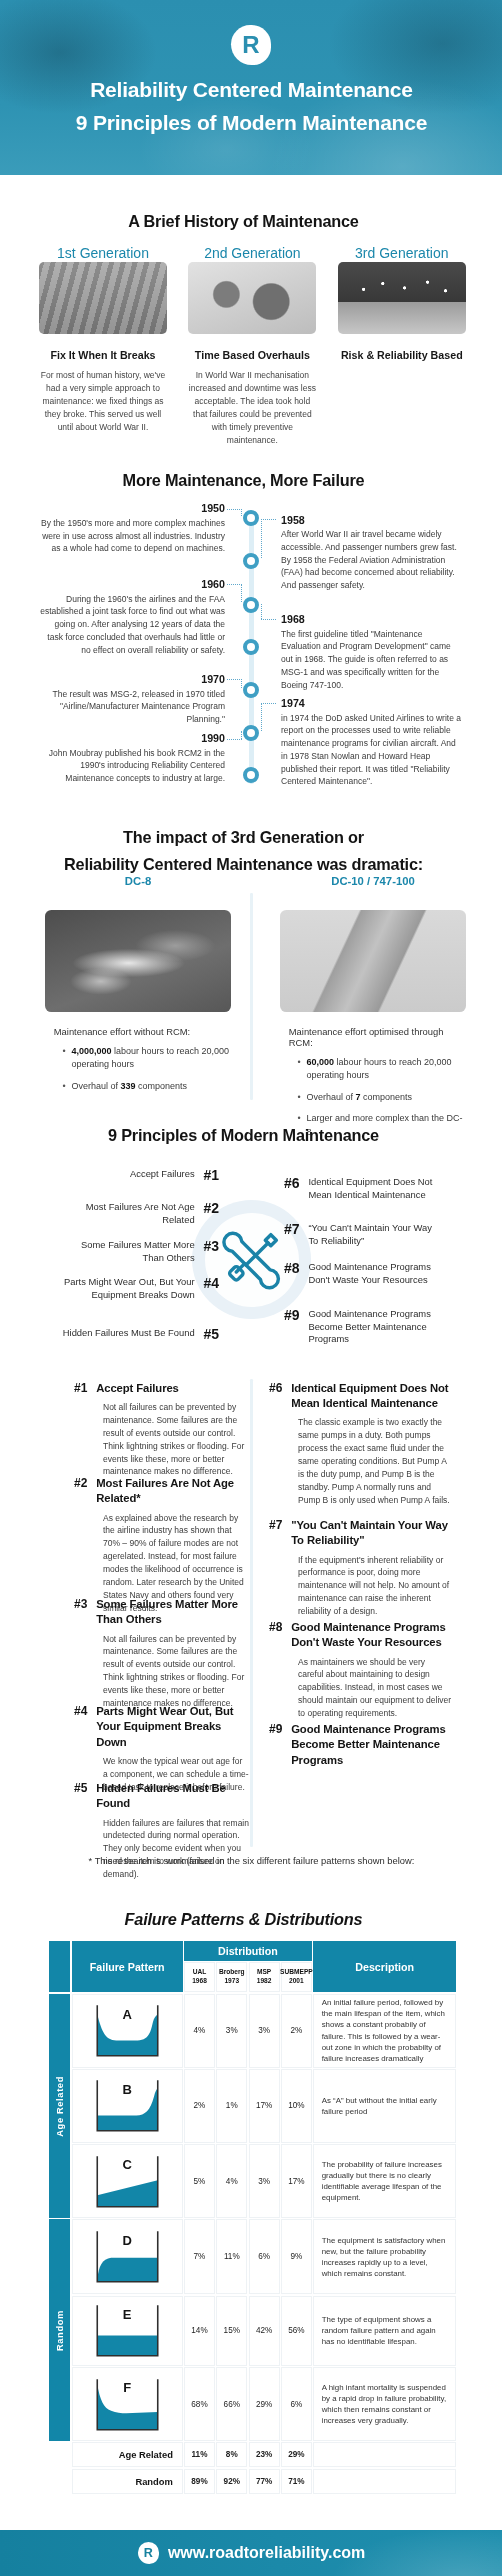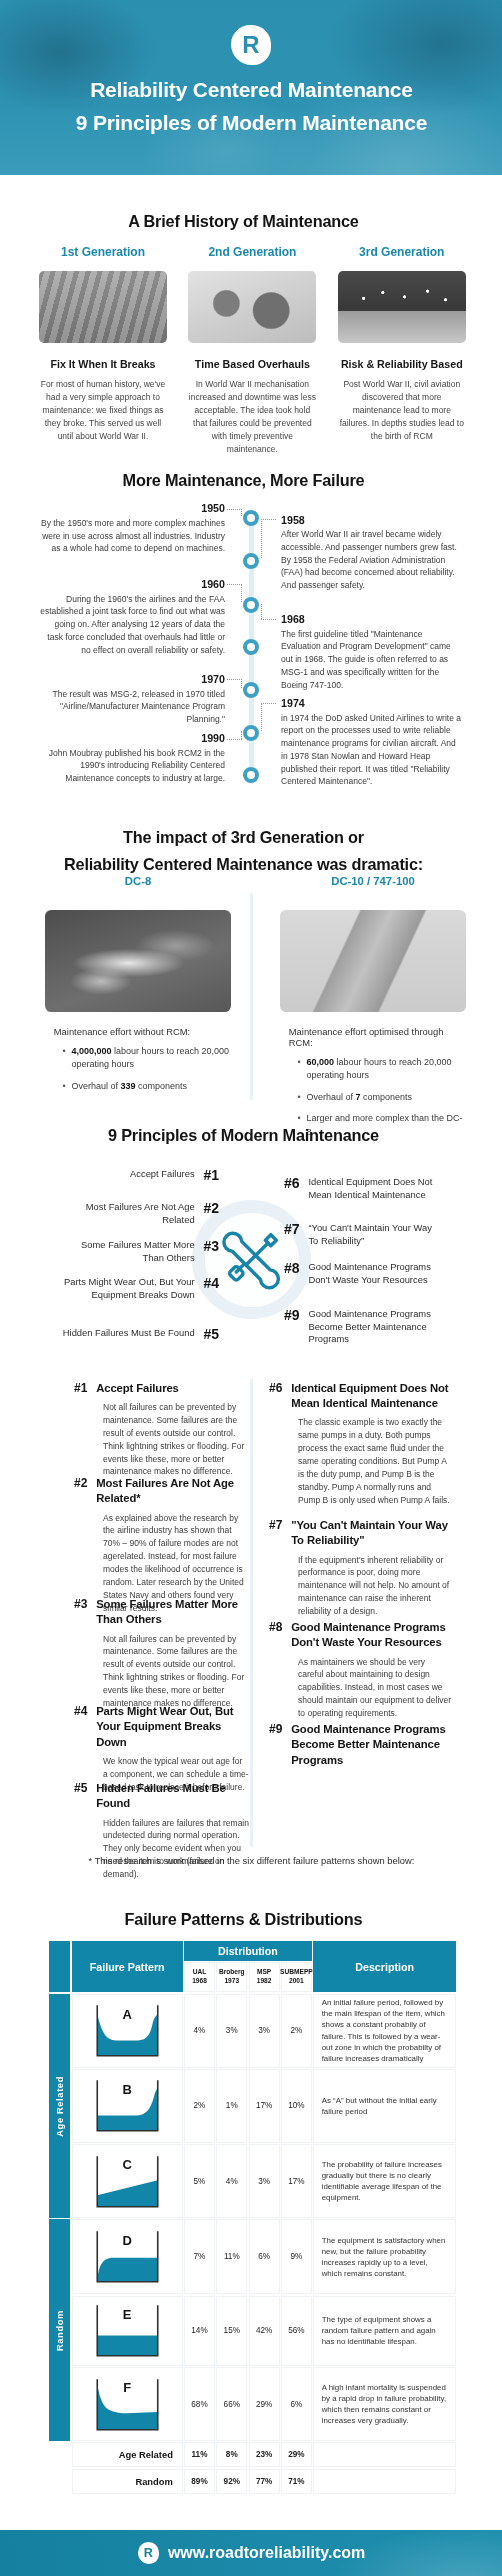--- a/index.html
+++ b/index.html
@@ -21,21 +21,21 @@
   .logo-badge span { color:#2b8fb0; font-size:24px; font-weight:800; line-height:1; }
   .header-title { position:absolute; left:0; top:74px; width:503px; text-align:center; color:#fff; }
   .header-title .t { font-size:21px; font-weight:800; letter-spacing:-0.2px; line-height:1.55; }
 
   
   .h2 { position:absolute; width:487px; text-align:center; font-size:16.3px; font-weight:800; color:#141414; letter-spacing:-0.2px; }
 
   
   .hist-cols { position:absolute; left:39px; top:245px; width:425px; display:flex; gap:21.4px; }
   .hist-col { width:128px; text-align:center; }
-  .gen-label { color:#1b87ab; font-size:12px; font-weight:700; margin-bottom:12px; }
+  .gen-label { color:#1b87ab; font-size:14px; font-weight:400; margin-bottom:1px; }
   .photo { width:128px; height:72px; border-radius:5px; margin:0 auto 15px auto; }
   .ph-factory { background:
       repeating-linear-gradient(105deg, rgba(60,60,60,.35) 0 5px, rgba(160,160,160,.35) 5px 11.3px),
       linear-gradient(180deg,#b9b9b9,#8d8d8d); }
   .ph-engine { background:
       radial-gradient(38px 38px at 65% 55%, #6f6f6f 0 17.6px, transparent 19px),
       radial-gradient(25px 25px at 30% 45%, #7c7c7c 0 12.6px, transparent 14px),
       linear-gradient(160deg,#e2e2e2 0%,#cfcfcf 50%,#bdbdbd 100%); }
   .ph-refinery { background:
       radial-gradient(1.9px 1.9px at 20% 38%, #fff 0 1.3px, transparent 1.9px),
@@ -101,21 +101,21 @@
   .d-block { position:absolute; width:175px; }
   .d-col-l .d-block { left:74px; }
   .d-col-r .d-block { left:269px; width:183px; }
   .d-head { display:flex; gap:8.8px; margin-bottom:5px; }
   .d-head .num { font-size:12px; font-weight:800; color:#141414; }
   .d-head .ttl { font-size:11.3px; font-weight:800; color:#141414; line-height:1.35; letter-spacing:-0.1px; }
   .d-body { font-size:8.5px; line-height:1.52; color:#3c3c3c; margin-left:29px; }
   .footnote { position:absolute; left:0; top:1855px; width:503px; text-align:center; font-size:9.4px; color:#2c2c2c; }
 
   
-  .ft-head { top:1910px; }
+  .ft-head { top:1910px;font-style:italic; }
   .ftable { position:absolute; left:49px; top:1941px; width:406px; display:grid;
     grid-template-columns:21.4px 111px 31px 31px 31px 31px 143px;
     grid-template-rows:20px 30px 74px 74px 74px 75px 70px 74px 25px 25px;
     gap:1.3px; background:transparent; }
   .cell { background:#fff; border:0.6px solid #eef2f5; }
   .teal { background:#1286a8; border:none; color:#fff; }
   .side-v { display:flex; align-items:center; justify-content:center; }
   .side-v span { writing-mode:vertical-rl; transform:rotate(180deg); font-weight:800; font-size:9.4px; letter-spacing:0.6px; color:#fff; }
   .head-c { display:flex; align-items:center; justify-content:center; font-weight:800; font-size:10.7px; }
   .study { display:flex; flex-direction:column; align-items:center; justify-content:center; font-weight:800; font-size:6.6px; line-height:1.35; color:#111; }
@@ -165,21 +165,20 @@
     <div class="hist-col">
       <div class="gen-label">2nd Generation</div>
       <div class="photo ph-engine"></div>
       <div class="hist-title">Time Based Overhauls</div>
       <div class="hist-text">In World War II mechanisation increased and downtime was less acceptable. The idea took hold that failures could be prevented with timely preventive maintenance.</div>
     </div>
     <div class="hist-col">
       <div class="gen-label">3rd Generation</div>
       <div class="photo ph-refinery"></div>
       <div class="hist-title">Risk &amp; Reliability Based</div>
-      <div class="hist-text">Post World War II, civil aviation discovered that more maintenance lead to more failures. In depths studies lead to the birth of RCM</div>
     </div>
   </div>
 
   <div class="h2" style="top:471px">More Maintenance, More Failure</div>
   <div class="tl-box">
     <div class="tl-line"></div>
     <div class="tl-dot" style="top:14px"></div>
     <div class="tl-dot" style="top:57px"></div>
     <div class="tl-dot" style="top:101px"></div>
     <div class="tl-dot" style="top:143px"></div>

